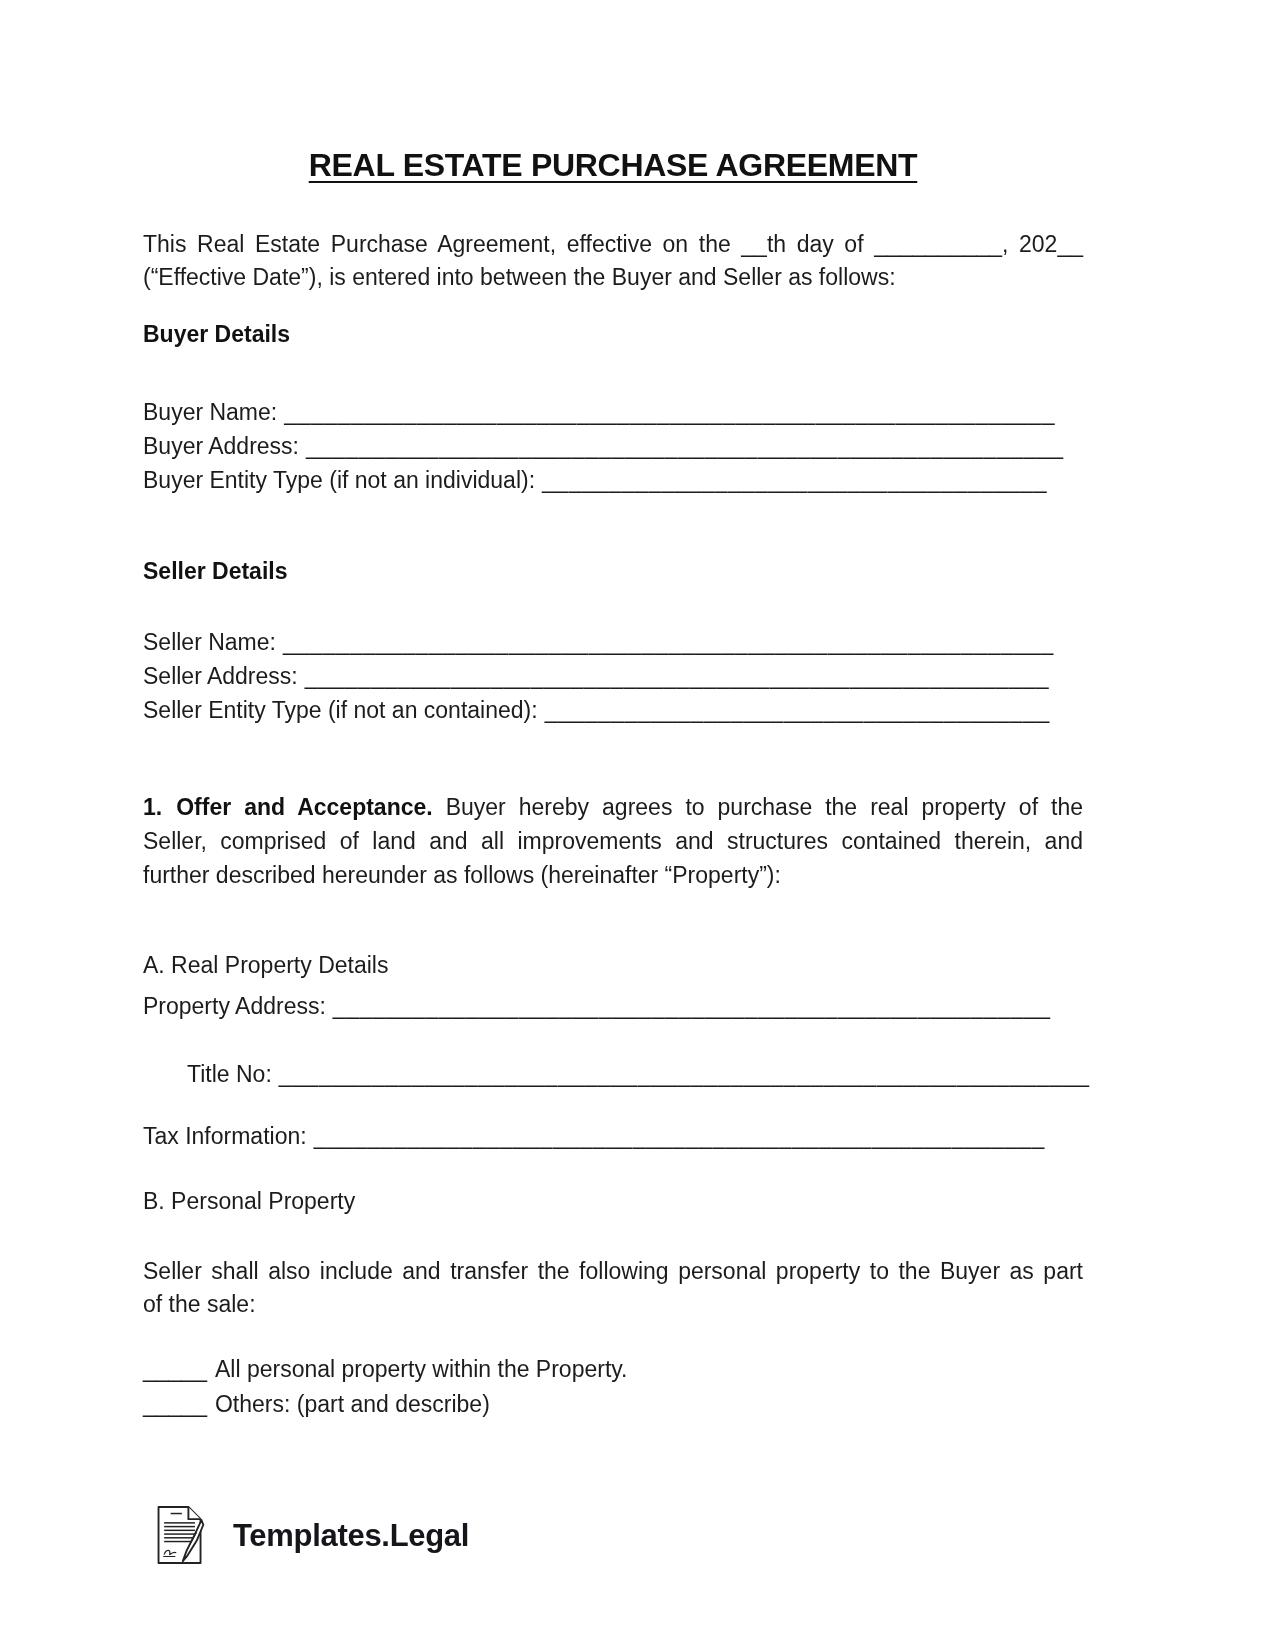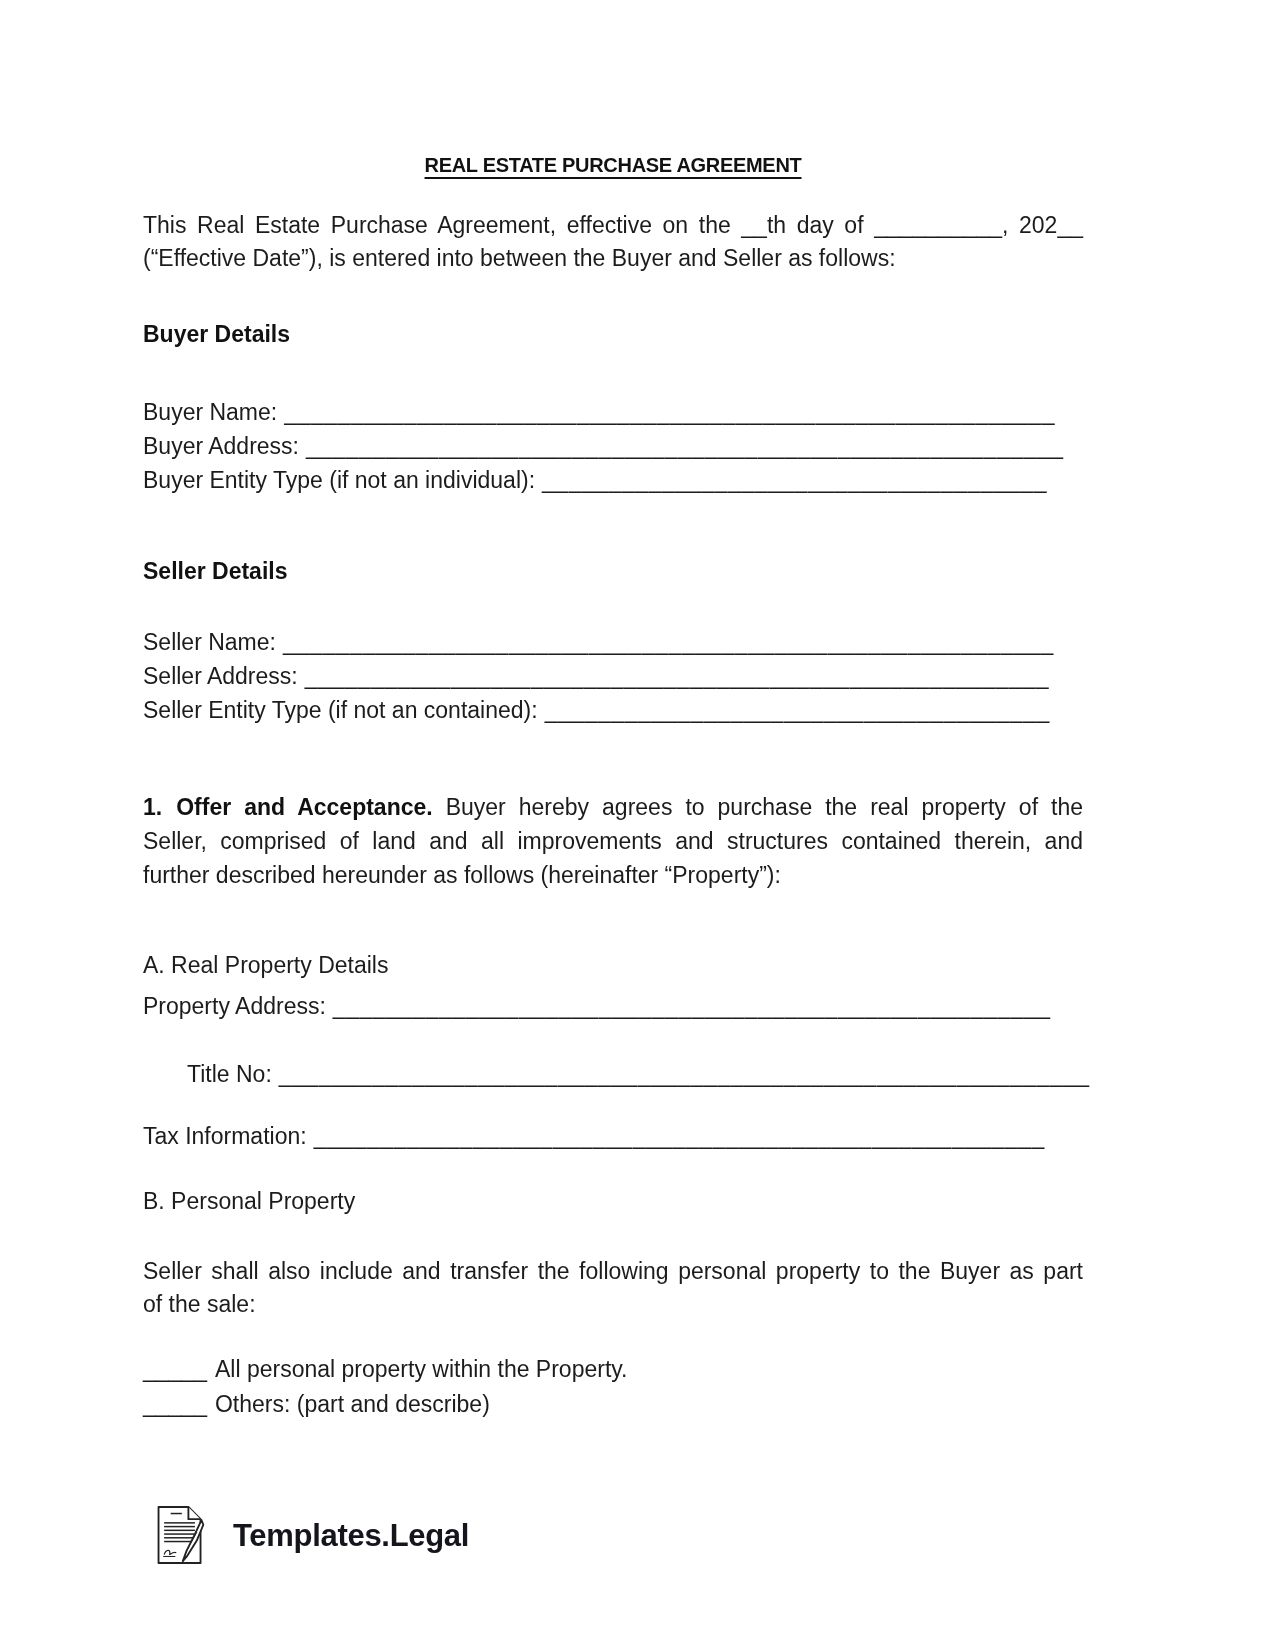--- a/index.html
+++ b/index.html
@@ -15,31 +15,31 @@
     overflow: hidden;
   }
   .block {
     position: absolute;
     left: 143px;
     width: 940px;
   }
   .doc-title {
     top: 145px;
     text-align: center;
-    font-size: 20px;
+    font-size: 32px;
     line-height: 40px;
     font-weight: bold;
     color: #111111;
     letter-spacing: -0.3px;
   }
   .doc-title span { text-decoration: underline; text-decoration-thickness: 2px; text-underline-offset: 5px; }
   .jline { text-align: justify; text-align-last: justify; white-space: normal; }
   .b { font-weight: bold; color: #111111; }
   .h-bold { font-weight: bold; color: #111111; }
-  .intro { top: 209px; }
+  .intro { top: 228px; }
   .h-buyer { top: 318px; }
   .buyer-fields { top: 395px; line-height: 34px; }
   .h-seller { top: 555px; }
   .seller-fields { top: 625px; line-height: 34px; }
   .sec1 { top: 790px; line-height: 34px; }
   .sec1 .num { margin-right: 14px; }
   .h-a { top: 925px; margin-top: 24px; }
   .f-prop { top: 990px; }
   .f-titleno { top: 1058px; margin-left: 44px; }
   .f-tax { top: 1120px; }

